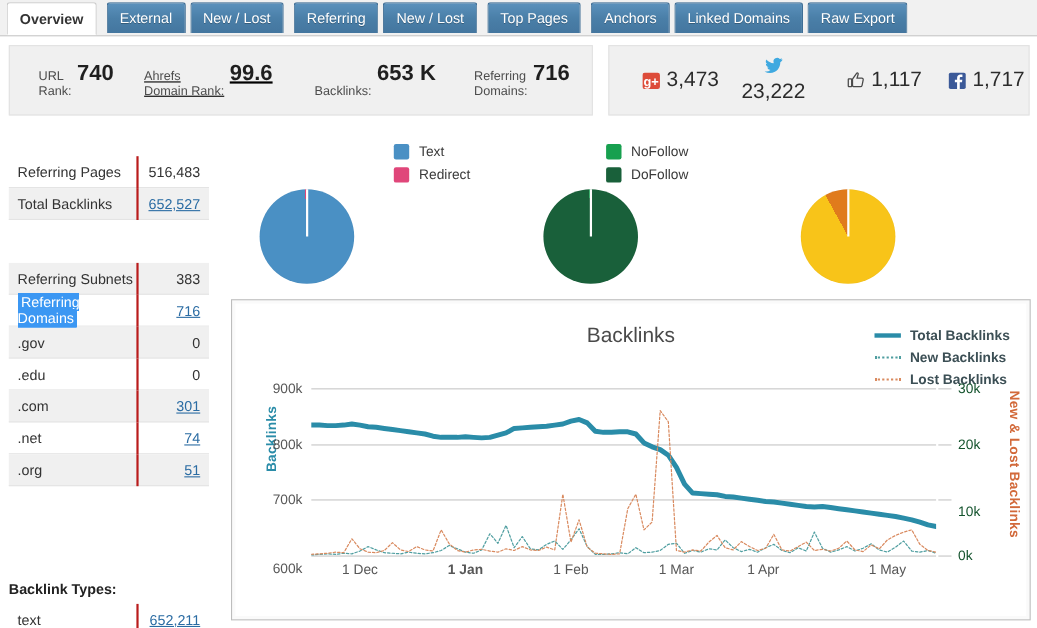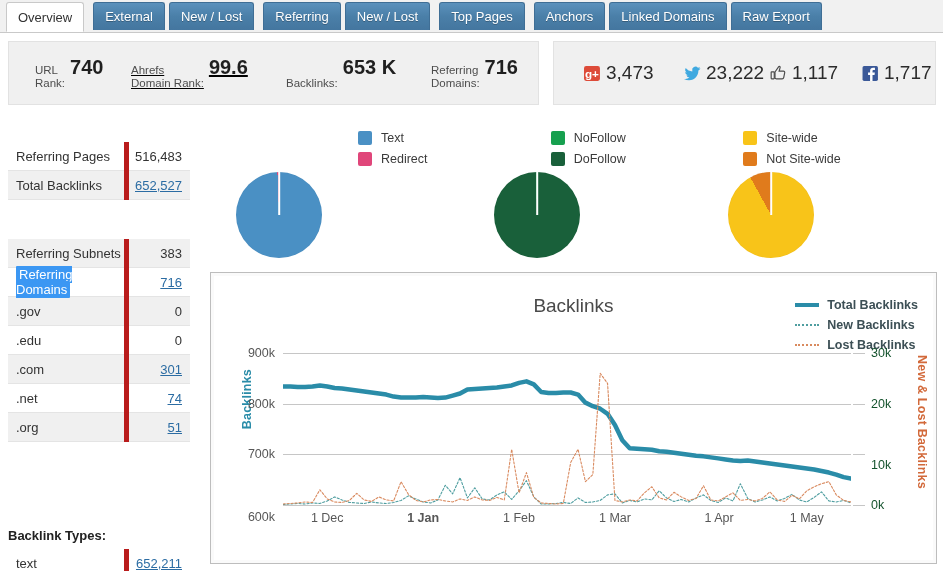--- a/index.html
+++ b/index.html
@@ -35,20 +35,21 @@
   }
   .tab.active {
     background:#ffffff;
     color:#333333;
     border:1px solid #c9c9c9;
     border-bottom:1px solid #ffffff;
     height:30px; line-height:30px; margin-top:2px;
     text-shadow:none;
     z-index:3;
     position:relative;
+    font-weight:bold;
   }
   .tab-gap { width:9px; }
   .tab-gap-s { width:4px; }
 
   
   .statsrow { position:absolute; left:0; top:41px; width:763px; height:64px;padding-left:24px; }
   .statbox {
     position:absolute; top:0; height:64px;
     background:#f0f0f0; border:1px solid #e2e2e2;
     display:flex; align-items:center;
@@ -70,21 +71,21 @@
 
   
   .side { position:absolute; left:8px; width:182px; }
   .srow {
     display:flex; height:29px; align-items:center;
     font-size:13px; color:#333;
     border-bottom:1px solid #e4e4e4;
   }
   .srow.alt { background:#f0f0f0; }
   .srow .k { flex:1; padding-left:8px; }
-  .srow .v { width:66px; text-align:right; padding-right:8px; border-left:5px solid #b91c1c; height:29px; line-height:29px; }
+  .srow .v { width:66px; text-align:right; padding-right:8px; border-left:2px solid #b91c1c; height:29px; line-height:29px; }
   .lnk { color:#2b6ca3; text-decoration:underline; cursor:pointer; }
   .sel { background:#3b97f3; color:#ffffff; padding:1px 3px; border-radius:1px; }
 
   .sect-title { font-size:13px; font-weight:bold; color:#222; }
 
   
   .legends { position:absolute; left:358px; top:127px; width:578px; display:flex; }
   .legcol { width:calc(100%/3); }
   .legitem { display:flex; align-items:center; height:21px; font-size:12.5px; color:#3a3a3a; }
   .swatch { width:14px; height:14px; border-radius:2px; margin-right:9px; flex:none; }
@@ -184,21 +185,21 @@
         </div>
       </div>
     <div class="statbox statbox-social" id="statbox-social">
         <div class="social" style="position: absolute; left: 30px;">
           <svg width="17" height="17" viewBox="0 0 16 16">
             <rect x="0" y="1" width="15" height="14" rx="2" fill="#dd4b39"></rect>
             <text x="7.5" y="12" font-size="11" font-family="Liberation Sans, sans-serif" fill="#fff" text-anchor="middle" font-weight="bold">g+</text>
           </svg>
           <span class="social-val">3,473</span>
         </div>
-        <div class="social" style="position: absolute; left: 130px;">
+        <div class="social" style="position: absolute; left: 120px; flex-direction: column;">
           <svg width="17" height="17" viewBox="0 0 16 16">
             <path d="M15.5 3.0c-.55.25-1.15.42-1.77.5.64-.39 1.12-1 1.35-1.72-.6.36-1.26.61-1.96.75A3.08 3.08 0 0 0 7.8 5.35c0 .24.03.48.08.7C5.32 5.92 3.1 4.7 1.62 2.86a3.1 3.1 0 0 0 .95 4.12c-.5-.02-.98-.16-1.4-.39v.04c0 1.5 1.06 2.75 2.47 3.03-.26.07-.54.11-.82.11-.2 0-.4-.02-.58-.06a3.09 3.09 0 0 0 2.88 2.15A6.2 6.2 0 0 1 .9 13.14c-.3 0-.6-.02-.9-.06a8.73 8.73 0 0 0 4.73 1.39c5.68 0 8.78-4.7 8.78-8.78l-.01-.4c.6-.43 1.13-.98 1.55-1.6z" fill="#3fa9e0"></path>
           </svg>
           <span class="social-val">23,222</span>
         </div>
         <div class="social" style="position: absolute; left: 216px;">
           <svg width="17" height="17" viewBox="0 0 16 16">
             <path d="M4.7 6.6 8.2 1.6c.25-.35.7-.45 1.05-.2.3.2.42.58.3.92L8.6 5.7h4.1c.75 0 1.3.7 1.15 1.43l-.95 4.7c-.14.7-.76 1.2-1.48 1.2H6.1c-.35 0-.68-.1-.95-.3L4.7 12.4z" fill="none" stroke="#4a4a4a" stroke-width="1.1"></path>
             <rect x="1.1" y="6.4" width="2.9" height="6.6" rx="0.5" fill="none" stroke="#4a4a4a" stroke-width="1.1"></rect>
           </svg>
@@ -276,30 +277,20 @@
         </div>
       </div>
       <div class="legcol">
         <div class="legitem">
           <span class="swatch" style="background: rgb(23, 160, 79);"></span>
           <span>NoFollow</span>
         </div>
         <div class="legitem">
           <span class="swatch" style="background: rgb(25, 96, 58);"></span>
           <span>DoFollow</span>
-        </div>
-      </div>
-      <div class="legcol">
-        <div class="legitem">
-          <span class="swatch" style="background: rgb(248, 196, 25);"></span>
-          <span>Site-wide</span>
-        </div>
-        <div class="legitem">
-          <span class="swatch" style="background: rgb(224, 123, 28);"></span>
-          <span>Not Site-wide</span>
         </div>
       </div>
     </div>
 
   <div class="pies">
     <div class="pie" id="pie0" style="left: 18px; top: 0px; background: conic-gradient(rgb(74, 144, 196) 0%, rgb(74, 144, 196) 99.4%, rgb(224, 70, 122) 99.4%, rgb(224, 70, 122) 100%); box-shadow: rgba(0, 0, 0, 0.03) 0px 0px 0px 0.5px inset;">
         <div style="position: absolute; left: 50%; top: 0px; width: 1.6px; height: 50%; background: rgb(255, 255, 255); transform: translateX(-50%);"></div>
       </div>
     <div class="pie" id="pie1" style="left: 276px; top: 0px; background: conic-gradient(rgb(25, 96, 58) 0%, rgb(25, 96, 58) 99.5%, rgb(23, 160, 79) 99.5%, rgb(23, 160, 79) 100%); box-shadow: rgba(0, 0, 0, 0.03) 0px 0px 0px 0.5px inset;">
         <div style="position: absolute; left: 50%; top: 0px; width: 1.6px; height: 50%; background: rgb(255, 255, 255); transform: translateX(-50%);"></div>
@@ -344,21 +335,21 @@
         <div class="rtick" style="top: 50.6667px;"></div>
         <div class="ytick-r" style="top: 50.6667px;">20k</div>
         <div class="gridline" style="top: 0px;"></div>
         <div class="ytick-l" style="top: 0px;">900k</div>
         <div class="rtick" style="top: 0px;"></div>
         <div class="ytick-r" style="top: 0px;">30k</div>
         <div class="xtick" style="left: 44.2597px;">1 Dec</div>
         <div class="xtick" style="left: 140.156px; font-weight: bold;">1 Jan</div>
         <div class="xtick" style="left: 236.052px;">1 Feb</div>
         <div class="xtick" style="left: 331.948px;">1 Mar</div>
-        <div class="xtick" style="left: 436px; text-align: center;">1 Apr</div>
+        <div class="xtick" style="left: 411px; text-align: center;">1 Apr</div>
         <div class="xtick" style="left: 523.74px;">1 May</div>
         <svg width="568" height="158">
           <path d="M0.00 33.44 L7.38 33.44 L14.75 33.95 L22.13 33.95 L29.51 33.44 L36.88 32.43 L44.26 33.44 L51.64 34.96 L59.01 35.47 L66.39 36.48 L73.77 37.49 L81.14 38.51 L88.52 39.52 L95.90 40.53 L103.27 41.55 L110.65 43.57 L118.03 44.59 L125.40 44.59 L132.78 44.59 L140.16 44.08 L147.53 44.59 L154.91 45.09 L162.29 44.59 L169.66 42.56 L177.04 40.53 L184.42 36.48 L191.79 35.97 L199.17 35.47 L206.55 34.96 L213.92 34.45 L221.30 33.44 L228.68 32.43 L236.05 29.89 L243.43 28.37 L250.81 31.41 L258.18 39.01 L265.56 40.03 L272.94 40.03 L280.31 39.52 L287.69 39.52 L295.06 41.55 L302.44 49.65 L309.82 53.20 L317.19 55.73 L324.57 60.80 L331.95 71.95 L339.32 87.15 L346.70 95.25 L354.08 95.76 L361.45 96.27 L368.83 96.77 L376.21 98.29 L383.58 98.80 L390.96 99.81 L398.34 100.83 L405.71 101.84 L413.09 102.85 L420.47 103.36 L427.84 104.37 L435.22 105.39 L442.60 106.40 L449.97 107.41 L457.35 107.92 L464.73 107.41 L472.10 108.43 L479.48 109.44 L486.86 110.45 L494.23 111.47 L501.61 112.48 L508.99 113.49 L516.36 114.51 L523.74 115.52 L531.12 116.53 L538.49 118.05 L545.87 119.57 L553.25 121.60 L560.62 124.13 L568.00 125.65 " fill="none" stroke="#2a8ca8" stroke-width="4.5" stroke-linejoin="round" stroke-linecap="round"></path>
           <path d="M0.00 151.49 L7.38 150.99 L14.75 150.48 L22.13 150.99 L29.51 149.97 L36.88 150.48 L44.26 147.95 L51.64 143.89 L59.01 146.93 L66.39 149.47 L73.77 149.97 L81.14 150.48 L88.52 148.96 L95.90 149.97 L103.27 150.48 L110.65 149.47 L118.03 147.44 L125.40 142.88 L132.78 145.92 L140.16 148.96 L147.53 149.97 L154.91 146.93 L162.29 132.24 L169.66 140.85 L177.04 124.64 L184.42 144.91 L191.79 134.77 L199.17 145.92 L206.55 146.93 L213.92 141.87 L221.30 138.83 L228.68 146.43 L236.05 137.81 L243.43 127.68 L250.81 143.89 L258.18 150.99 L265.56 150.99 L272.94 150.48 L280.31 149.47 L287.69 150.48 L295.06 144.91 L302.44 149.47 L309.82 148.96 L317.19 147.44 L324.57 141.87 L331.95 140.85 L339.32 149.97 L346.70 147.44 L354.08 148.96 L361.45 145.92 L368.83 146.93 L376.21 137.81 L383.58 144.91 L390.96 148.45 L398.34 146.43 L405.71 148.96 L413.09 144.91 L420.47 141.87 L427.84 147.44 L435.22 149.47 L442.60 144.91 L449.97 147.95 L457.35 130.72 L464.73 145.41 L472.10 148.96 L479.48 146.93 L486.86 143.89 L494.23 147.95 L501.61 145.41 L508.99 141.36 L516.36 146.93 L523.74 148.96 L531.12 144.40 L538.49 138.83 L545.87 147.95 L553.25 148.96 L560.62 147.44 L568.00 149.97 " fill="none" stroke="#4f9ea0" stroke-width="1.1" stroke-linejoin="round" stroke-linecap="round" stroke-dasharray="2.2 1.8"></path>
           <path d="M0.00 150.99 L7.38 150.48 L14.75 149.97 L22.13 148.96 L29.51 149.47 L36.88 136.80 L44.26 145.92 L51.64 148.96 L59.01 149.47 L66.39 147.44 L73.77 140.35 L81.14 146.93 L88.52 148.45 L95.90 143.89 L103.27 146.93 L110.65 147.95 L118.03 128.69 L125.40 141.36 L132.78 147.44 L140.16 148.96 L147.53 146.93 L154.91 146.43 L162.29 147.95 L169.66 148.96 L177.04 145.92 L184.42 147.44 L191.79 143.89 L199.17 146.93 L206.55 147.44 L213.92 144.40 L221.30 146.93 L228.68 96.27 L236.05 139.84 L243.43 119.57 L250.81 144.40 L258.18 149.97 L265.56 150.48 L272.94 150.99 L280.31 150.48 L287.69 109.44 L295.06 96.27 L302.44 128.69 L309.82 121.60 L317.19 20.27 L324.57 30.40 L331.95 147.44 L339.32 148.96 L346.70 146.93 L354.08 147.95 L361.45 139.84 L368.83 133.76 L376.21 144.91 L383.58 146.93 L390.96 139.33 L398.34 143.89 L405.71 147.44 L413.09 145.41 L420.47 132.75 L427.84 146.93 L435.22 147.95 L442.60 143.89 L449.97 139.84 L457.35 147.44 L464.73 146.43 L472.10 147.95 L479.48 145.41 L486.86 138.83 L494.23 146.93 L501.61 148.45 L508.99 142.37 L516.36 145.92 L523.74 137.81 L531.12 133.76 L538.49 130.72 L545.87 128.69 L553.25 141.87 L560.62 147.44 L568.00 148.96 " fill="none" stroke="#d98a5f" stroke-width="1.1" stroke-linejoin="round" stroke-linecap="round" stroke-dasharray="2.2 1.8"></path>
         </svg>
       </div>
   </div>
 
 </div>

